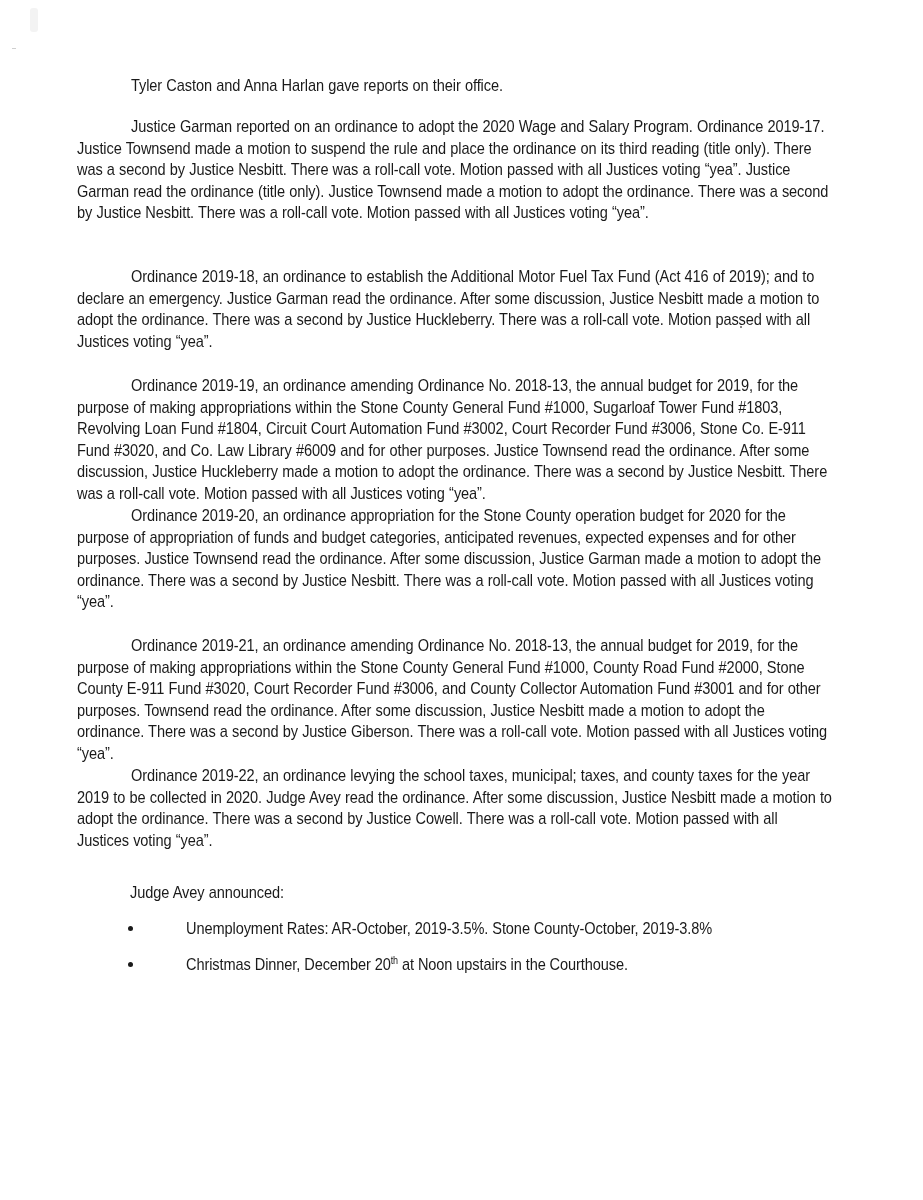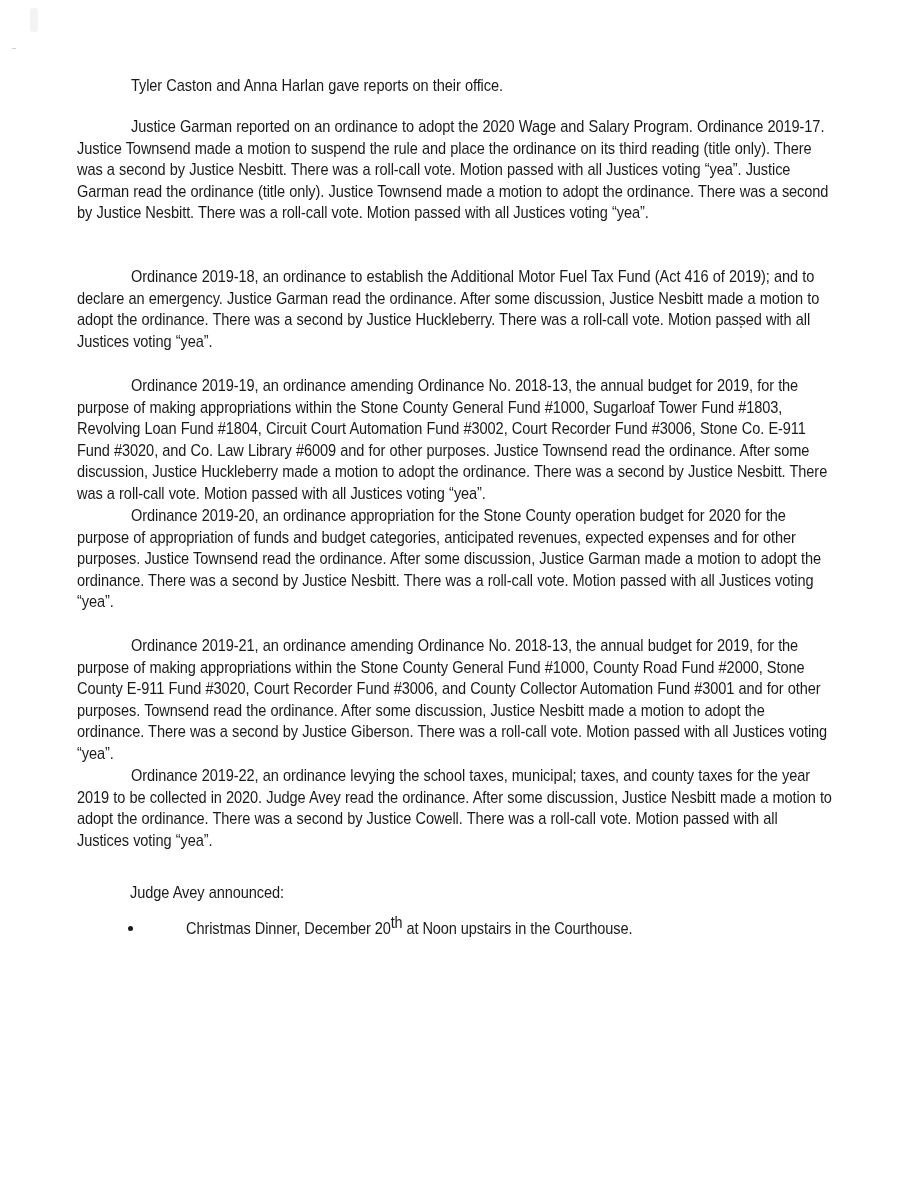--- a/index.html
+++ b/index.html
@@ -70,21 +70,21 @@
       left: 109px;
       top: 0;
       font-size: 16.2px;
       line-height: 21.6px;
       white-space: nowrap;
       transform: scaleX(0.9);
       transform-origin: left top;
       letter-spacing: -0.1px;
     }
     .bullet-text sup {
-      font-size: 16px;
+      font-size: 10px;
       line-height: 0;
       vertical-align: 6px;
     }
     .speck {
       position: absolute;
       background: #d8d8d8;
     }
     #speck-1 { left: 12px; top: 48px; width: 4px; height: 1px; background: #cfcfcf; }
     #speck-2 { left: 30px; top: 8px; width: 8px; height: 24px; background: #f3f3f3; border-radius: 3px; }
     #speck-3 { left: 740px; top: 326px; width: 2px; height: 2px; background: #888; }
@@ -102,18 +102,22 @@
   <p class="para" id="p3">Ordinance 2019-19, an ordinance amending Ordinance No. 2018-13, the annual budget for 2019, for the purpose of making appropriations within the Stone County General Fund #1000, Sugarloaf Tower Fund #1803, Revolving Loan Fund #1804, Circuit Court Automation Fund #3002, Court Recorder Fund #3006, Stone Co. E-911 Fund #3020, and Co. Law Library #6009 and for other purposes.  Justice Townsend read the ordinance.  After some discussion, Justice Huckleberry made a motion to adopt the ordinance.  There was a second by Justice Nesbitt.  There was a roll-call vote.  Motion passed with all Justices voting “yea”.</p>
   <p class="para" id="p4">Ordinance 2019-20, an ordinance appropriation for the Stone County operation budget for 2020 for the purpose of appropriation of funds and budget categories, anticipated revenues, expected expenses and for other purposes.  Justice Townsend read the ordinance.  After some discussion, Justice Garman made a motion to adopt the ordinance.  There was a second by Justice Nesbitt.  There was a roll-call vote.  Motion passed with all Justices voting “yea”.</p>
   <p class="para" id="p5">Ordinance 2019-21, an ordinance amending Ordinance No. 2018-13, the annual budget for 2019, for the purpose of making appropriations within the Stone County General Fund #1000, County Road Fund #2000, Stone County E-911 Fund #3020, Court Recorder Fund #3006, and County Collector Automation Fund #3001 and for other purposes.  Townsend read the ordinance.  After some discussion, Justice Nesbitt made a motion to adopt the ordinance.  There was a second by Justice Giberson.  There was a roll-call vote.  Motion passed with all Justices voting “yea”.</p>
   <p class="para" id="p6">Ordinance 2019-22, an ordinance levying the school taxes, municipal; taxes, and county taxes for the year 2019 to be collected in 2020.  Judge Avey read the ordinance.  After some discussion, Justice Nesbitt made a motion to adopt the ordinance.  There was a second by Justice Cowell.  There was a roll-call vote.  Motion passed with all Justices voting “yea”.</p>
 
   <p class="para" id="announce-heading">Judge Avey announced:</p>
 
   <ul class="bullets">
     <li class="bullet-item">
       <span class="bullet-dot"></span>
+      <span class="bullet-text">Unemployment Rates:  AR-October, 2019-3.5%. Stone County-October, 2019-3.8%</span>
+    </li>
+    <li class="bullet-item">
+      <span class="bullet-dot"></span>
       <span class="bullet-text"><span>Christmas Dinner, December 20</span><sup>th</sup><span> at Noon upstairs in the Courthouse.</span></span>
     </li>
   </ul>
 </div>
 
 <div class="speck" id="speck-3"></div>
 
 </body></html>

